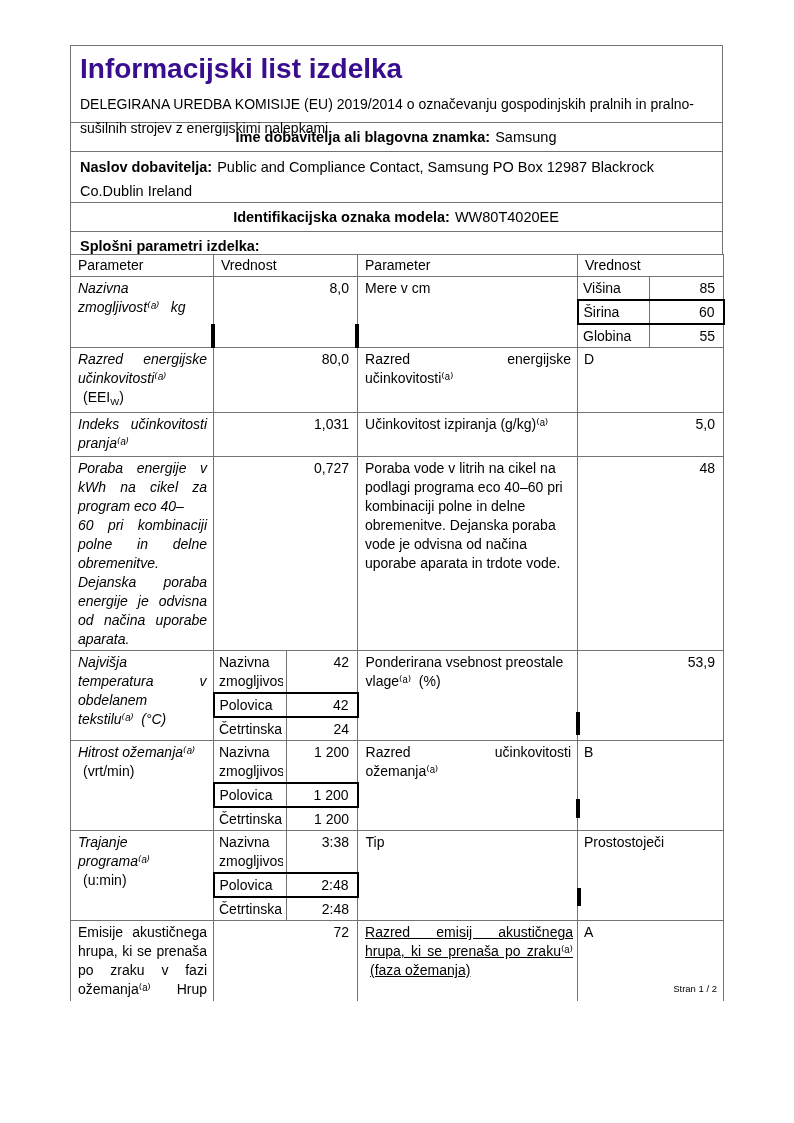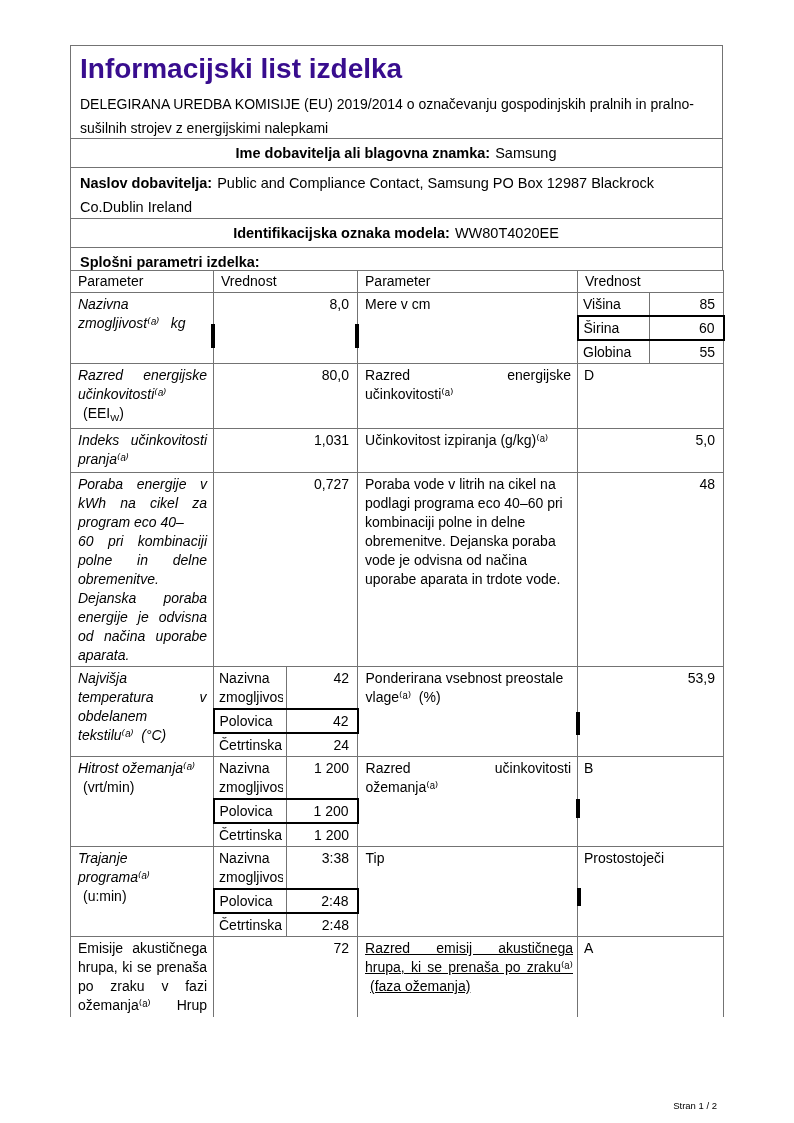--- a/index.html
+++ b/index.html
@@ -11,21 +11,21 @@
   *{box-sizing:border-box;margin:0;padding:0;}
   html,body{background:#ffffff;}
   .page{
     position:relative;width:794px;height:1123px;background:#ffffff;
     font-family:"Liberation Sans","DejaVu Sans",sans-serif;
     color:var(--color-text);overflow:hidden;
   }
   .content{position:absolute;left:70px;top:45px;width:653px;}
   .box{border:1px solid var(--color-border);margin-top:-1px;padding:3px 10px 3px 9px;}
   .box:first-child{margin-top:0;}
-  .title-box{height:94px;padding-top:7px;}
+  .title-box{height:78px;padding-top:7px;}
   h1{
     font-size:28px;line-height:32px;font-weight:bold;
     color:var(--color-title);letter-spacing:0;
   }
   .reg{font-size:14px;line-height:24px;margin-top:7px;}
   .line-box{font-size:14.5px;line-height:22px;}
   .line-box.h30{height:30px;text-align:center;}
   .line-box.h52{height:52px;line-height:24px;padding-top:3px;}
   .line-box.h28{height:24px;}
   .b{font-weight:bold;}
@@ -49,21 +49,21 @@
   .sn{padding-left:5px;padding-right:3px;}
   .clip{overflow:hidden;max-height:40px;white-space:normal;}
   .wide{padding-right:4px;text-decoration:underline;}
   tr.hl td.sn{border-top:2px solid #000;border-left:2px solid #000;border-bottom:2px solid #000;}
   tr.hl td.sv{border-top:2px solid #000;border-right:2px solid #000;border-bottom:2px solid #000;}
   tr.last td{border-bottom:none;}
   .rh22{height:22px;}.rh23{height:23px;}.rh42{height:42px;}.rh44{height:44px;}
   .rh65{height:65px;}.rh80{height:80px;}.rh194{height:194px;}
   .mark{position:absolute;width:4px;background:var(--color-mark);}
   .footer{
-    position:absolute;top:1100px;right:77px;font-size:9.5px;line-height:12px;
+    position:absolute;top:983px;right:77px;font-size:9.5px;line-height:12px;
   }
 </style>
 </head>
 <body>
 
 <div class="page">
   <div class="content">
 
     <div class="box title-box">
       <h1>Informacijski list izdelka</h1>

